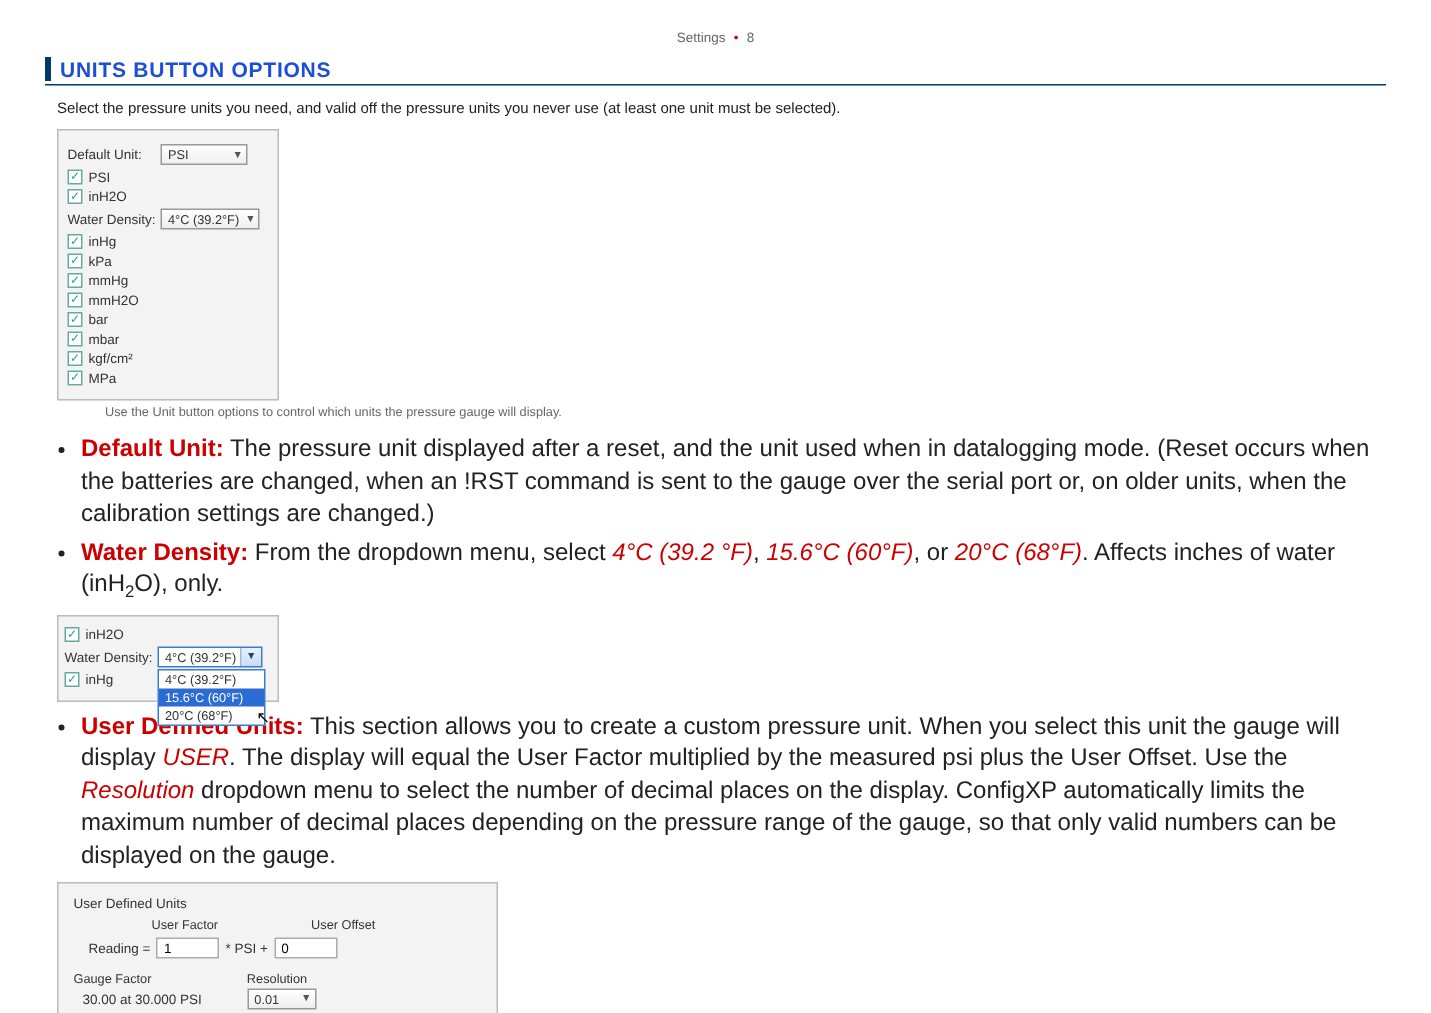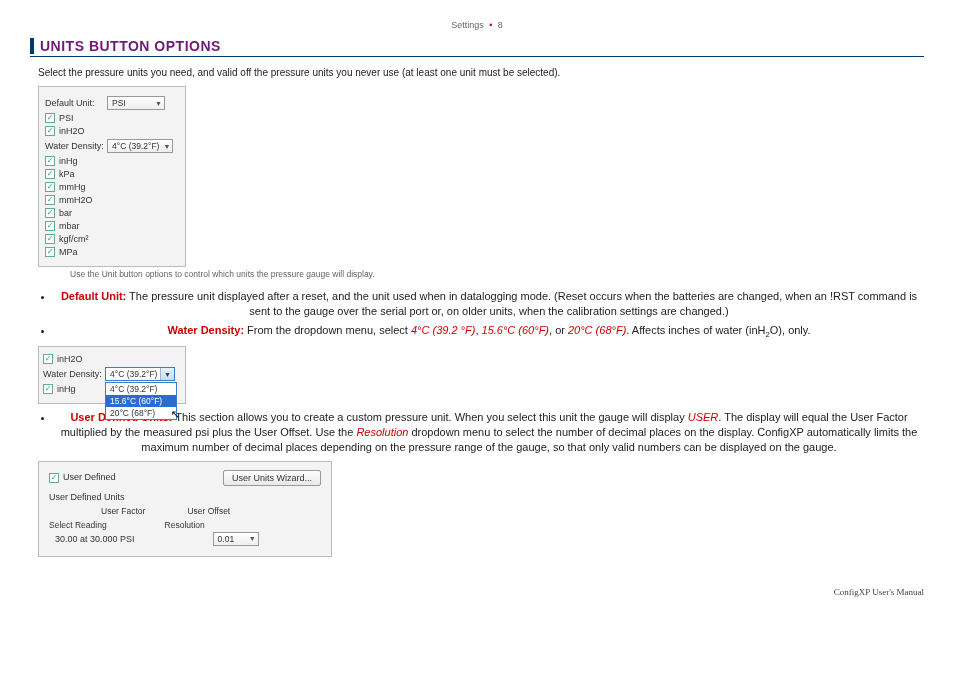--- a/index.html
+++ b/index.html
@@ -18,21 +18,21 @@
     color: #666;
     margin-bottom: 8px;
   }
   .page-header .bullet { color: #c00; margin: 0 3px; }
   .section-title {
     border-left: 4px solid #003a6b;
     padding-left: 6px;
     font-size: 14px;
     font-weight: bold;
     letter-spacing: 0.5px;
-    color: #701a75;
+    color: #1d4ed8;
     text-transform: uppercase;
     margin-bottom: 2px;
   }
   .section-rule {
     border: none;
     border-top: 1px solid #003a6b;
     margin: 0 0 10px 0;
   }
   .intro { margin: 6px 0 8px 8px; font-size: 10px; color: #222; }
   .panel {
@@ -49,21 +49,21 @@
   .cb { width: 10px; height: 10px; border: 1px solid #6a9; background: #fff; display: inline-flex; align-items: center; justify-content: center; margin-right: 4px; }
   .cb::after { content: "✓"; font-size: 8px; color: #2a8; line-height: 1; }
   .select {
     display: inline-flex; align-items: center; justify-content: space-between;
     border: 1px solid #999; background: linear-gradient(#fff,#eee);
     height: 14px; padding: 0 2px 0 4px; font-size: 8.5px; min-width: 58px;
   }
   .select .arrow { font-size: 7px; color: #555; margin-left: 4px; }
   .caption { margin: 2px 0 10px 8px; font-size: 8.5px; color: #666; padding-left: 32px; }
   ul.bullets { list-style: disc; margin: 4px 0 4px 24px; padding: 0; }
-  ul.bullets li { margin: 4px 0; line-height: 1.35; font-size: 11px; color: #222; text-align: center; }
+  ul.bullets li { margin: 4px 0; line-height: 1.35; font-size: 16px; color: #222; }
   .term-red { color: #c00; font-weight: bold; }
   .term-red-i { color: #c00; font-style: italic; font-weight: normal; }
   .panel2 { width: 148px; margin: 6px 0 6px 8px; padding: 4px 4px 6px 4px; }
   .panel2 .select-open {
     border: 1px solid #3b7bd0; background: #fff; position: relative;
     width: 70px; height: 14px; display: inline-flex; align-items: center; padding: 0 2px 0 4px; font-size: 8.5px;
   }
   .panel2 .select-open .arrow-btn {
     position: absolute; right: 0; top: 0; bottom: 0; width: 14px;
     background: linear-gradient(#e8f1fb,#c8ddf3); border-left: 1px solid #9bc;
@@ -199,37 +199,39 @@
     </div>
 </div>
 
 <ul class="bullets">
   <li>
     <span class="term-red">User Defined Units:</span><span> This section allows you to create a custom pressure unit. When you select this unit the gauge will display </span><span class="term-red-i">USER</span><span>. The display will equal the User Factor multiplied by the measured psi plus the User Offset. Use the </span><span class="term-red-i">Resolution</span><span> dropdown menu to select the number of decimal places on the display. ConfigXP automatically limits the maximum number of decimal places depending on the pressure range of the gauge, so that only valid numbers can be displayed on the gauge.</span>
   </li>
 </ul>
 
 <div class="panel panel3">
-  <div class="top">
-    <span><span class="cb"></span><span>User Defined</span></span>
-    <span class="btn">User Units Wizard...</span>
-  </div>
   <div class="subhead">User Defined Units</div>
-  <div style="display:flex; gap:42px; margin-left:52px;">
+  <div style="display:flex; gap:62px; margin-left:52px;">
     <span class="colhead">User Factor</span>
     <span class="colhead">User Offset</span>
   </div>
+  <div class="formula-row">
+    <span>Reading =</span>
+    <input class="tinput w40" value="1" style="">
+    <span>* PSI +</span>
+    <input class="tinput w40" value="0" style="">
+  </div>
   <div class="grp">
     <div class="box">
-      <div class="hd">Select Reading</div>
+      <div class="hd">Gauge Factor</div>
       <div style="font-size:9px; padding:2px 0 0 6px;text-align:right;">30.00 at 30.000 PSI</div>
     </div>
     <div class="box">
       <div class="hd">Resolution</div>
-      <span class="select" style="min-width:46px;margin-left:48px;">
+      <span class="select" style="min-width:46px;">
         <span>0.01</span>
         <span class="arrow">▼</span>
       </span>
     </div>
   </div>
 </div>
 
 <div class="footer">ConfigXP User's Manual</div>
 
 </body></html>

